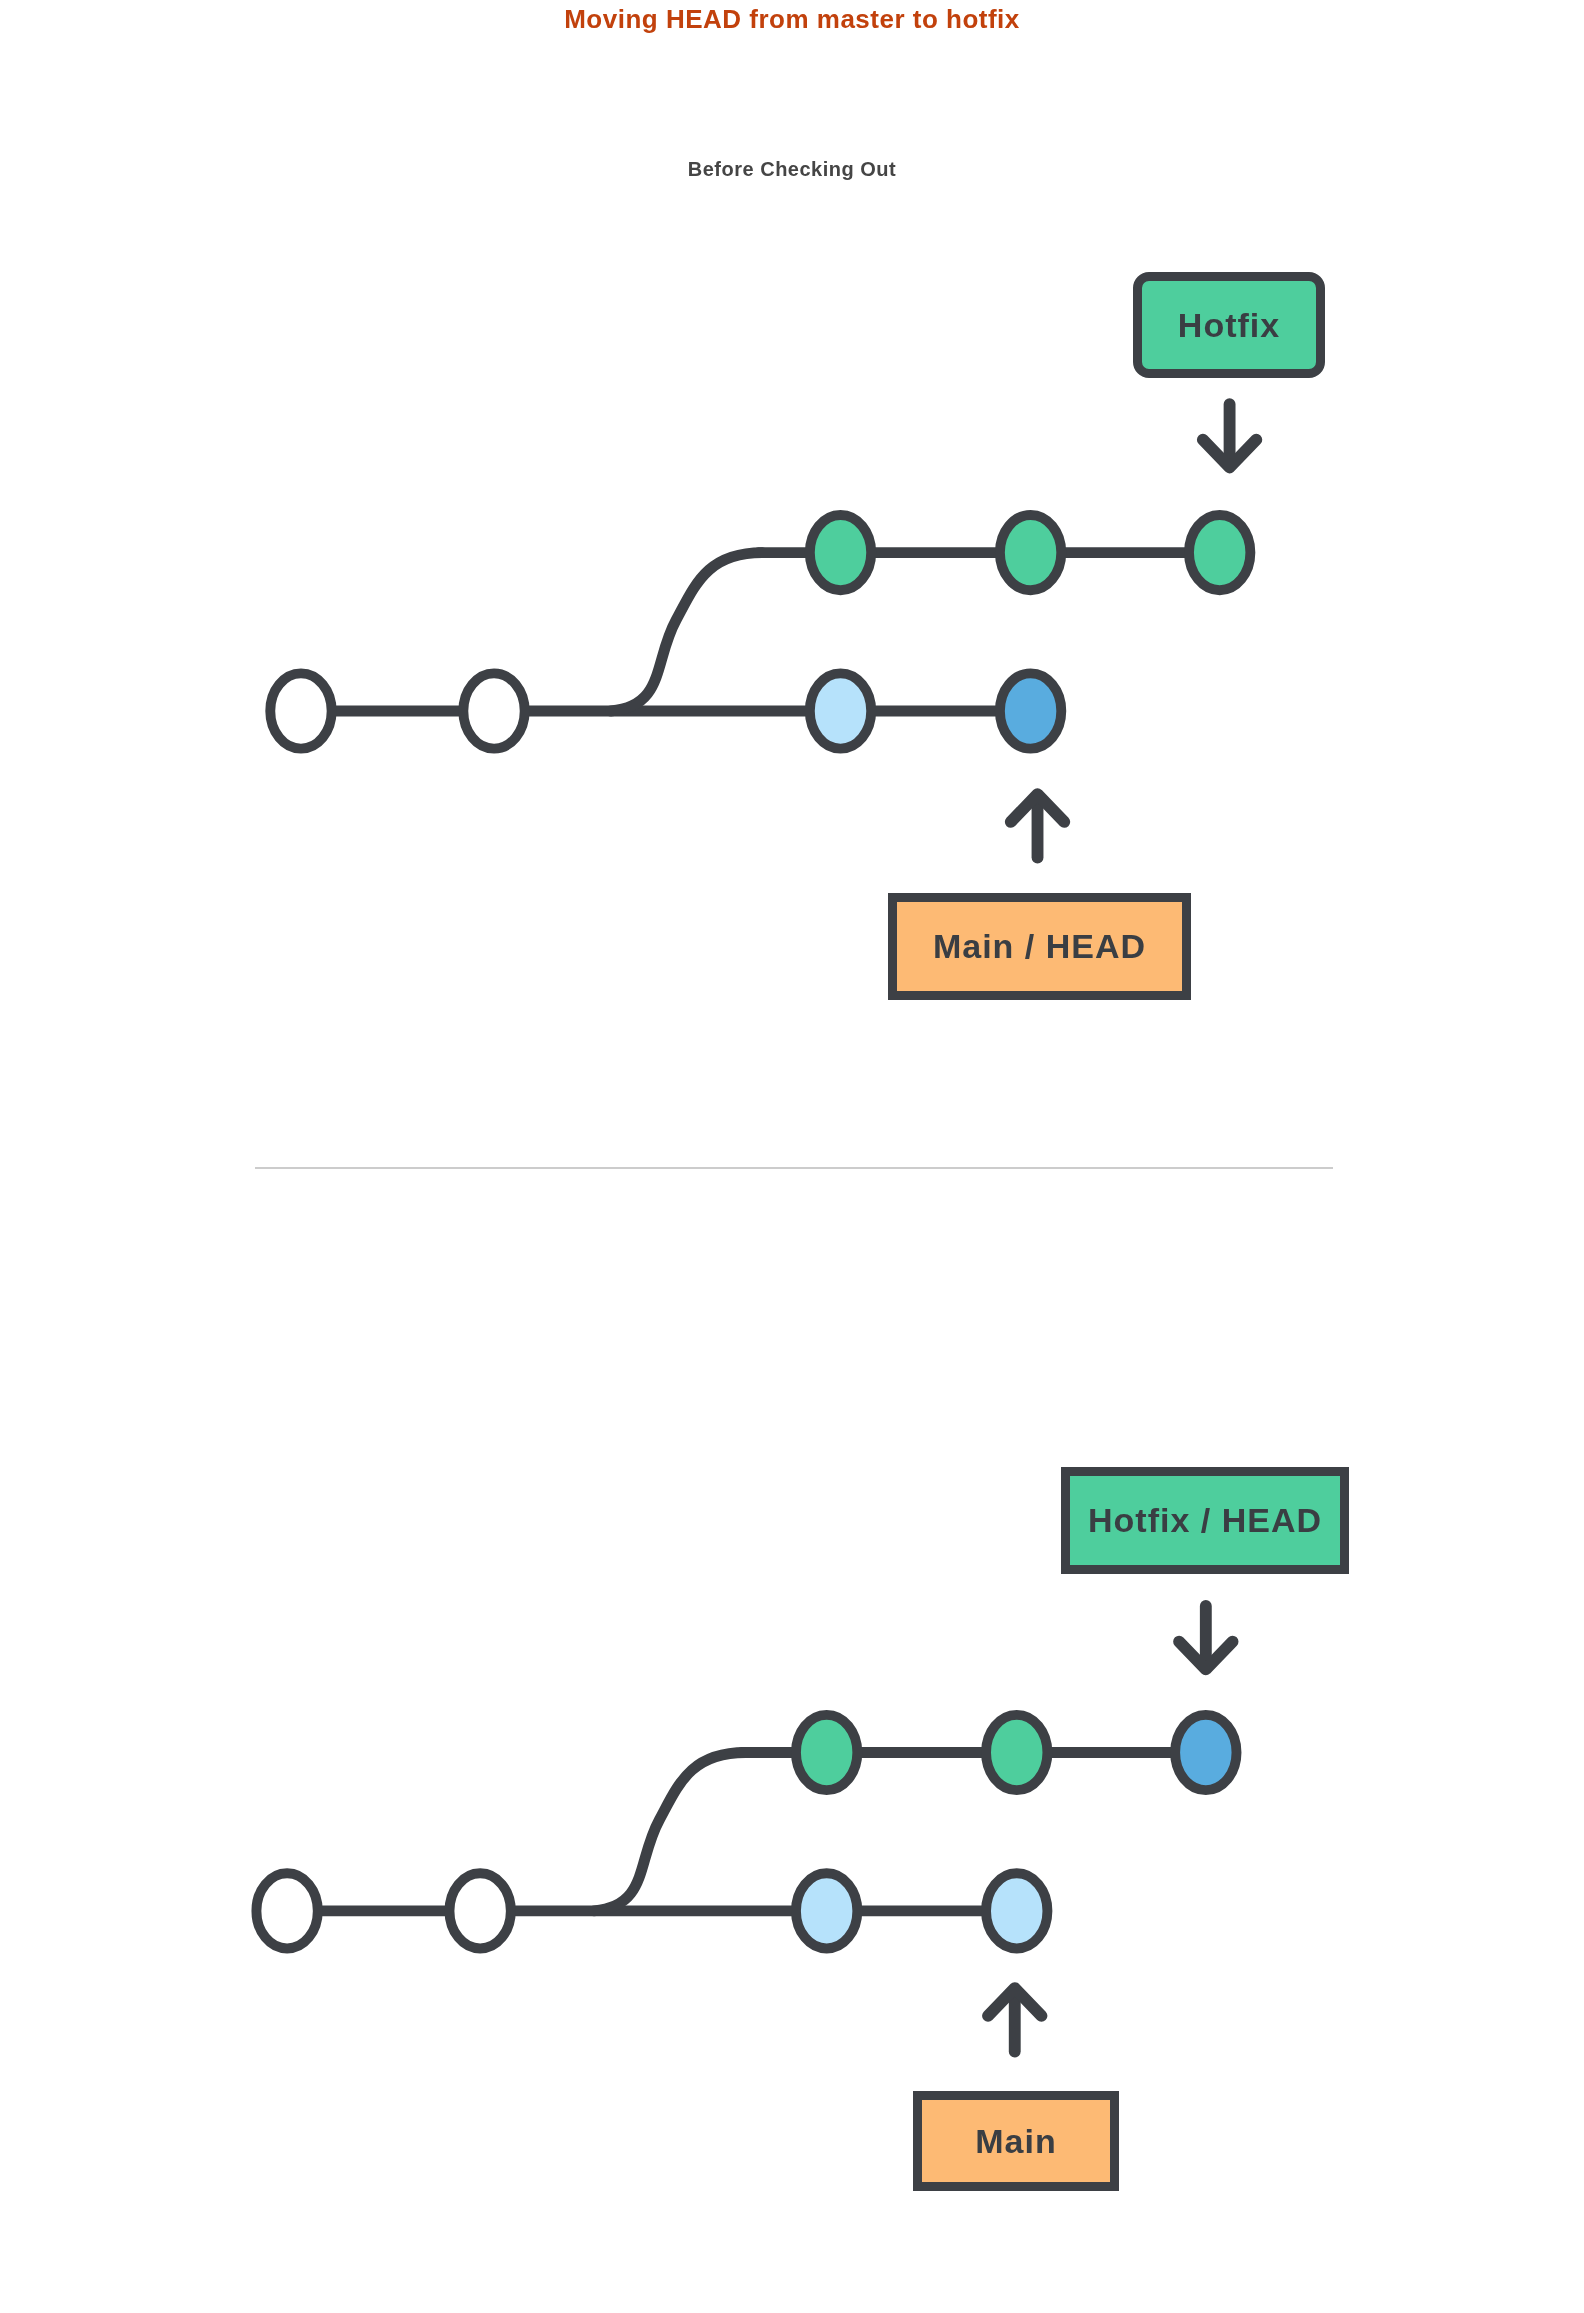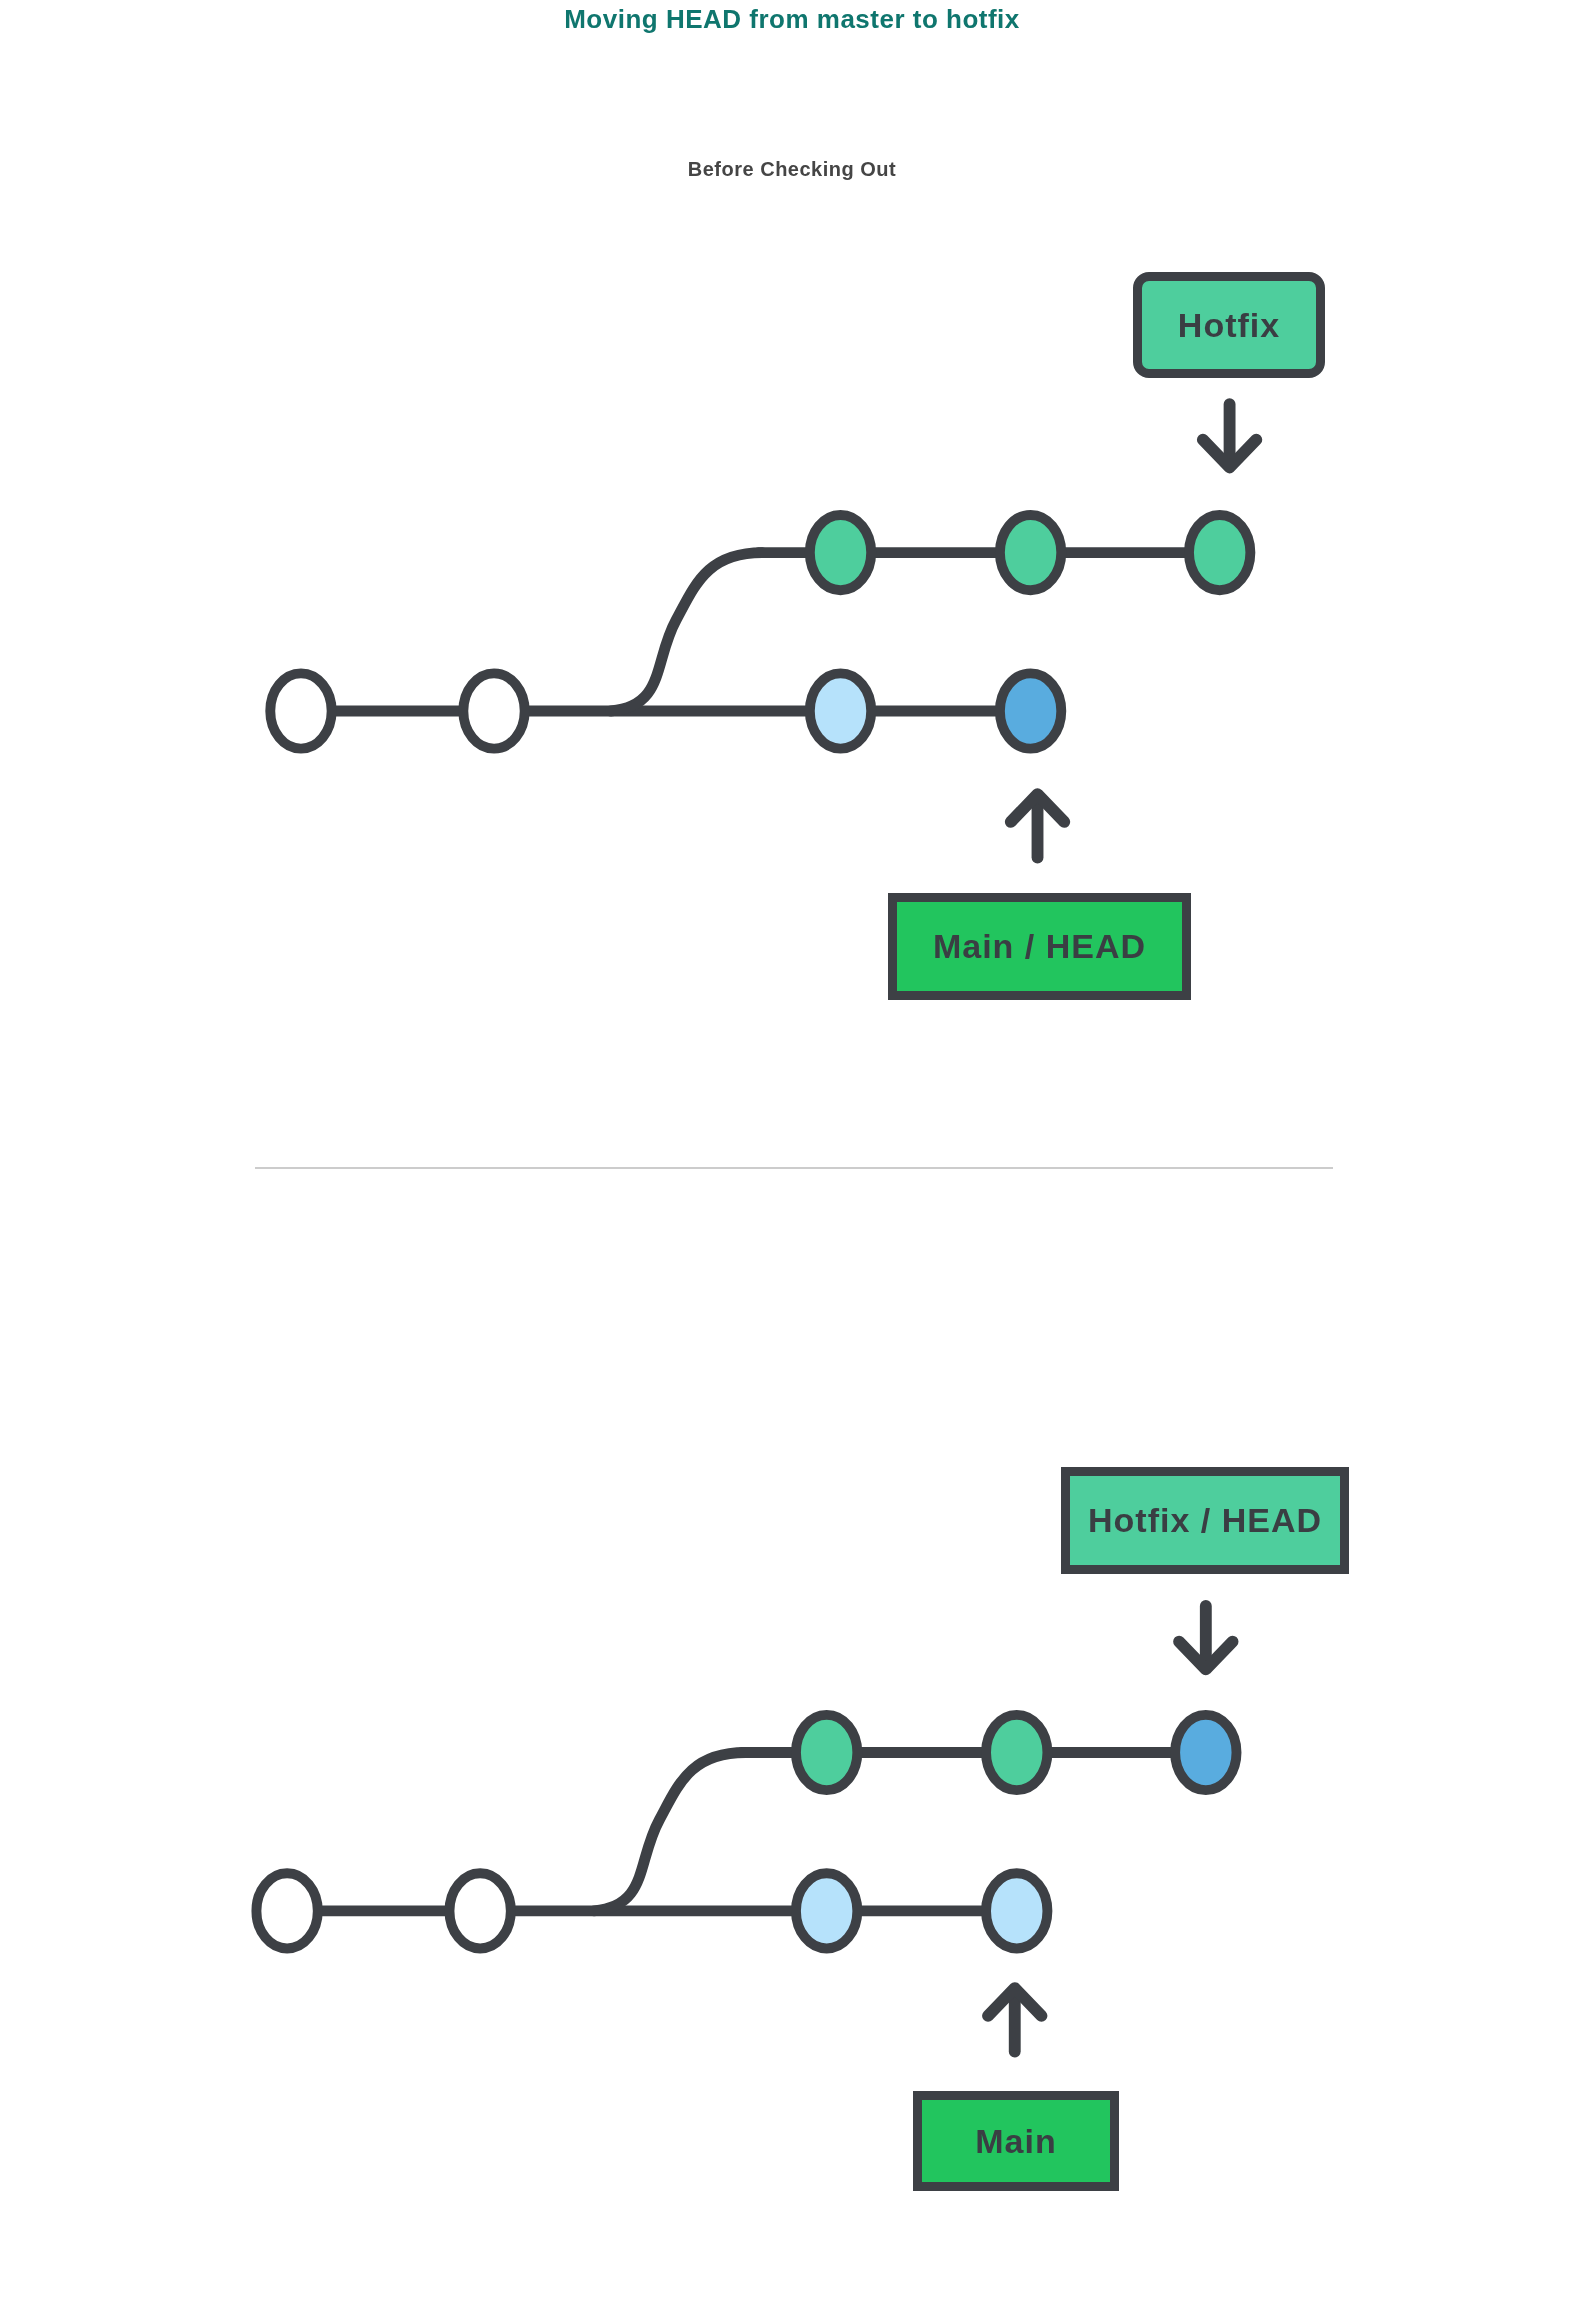--- a/index.html
+++ b/index.html
@@ -1,36 +1,36 @@
 <!DOCTYPE html>
 <html><head>
 <meta charset="utf-8">
 <style>
   html,body{margin:0;padding:0;background:#ffffff;}
   body{width:1584px;height:2314px;position:relative;font-family:"Liberation Sans",sans-serif;}
   .page{position:absolute;inset:0;overflow:hidden;}
 
   .title{position:absolute;top:4px;left:0;width:1584px;text-align:center;
-         font-size:26px;font-weight:bold;letter-spacing:0.5px;color:#0f766e;}
+         font-size:26px;font-weight:bold;letter-spacing:0.5px;color:#c2410c;}
 
   .heading{position:absolute;left:0;width:1584px;text-align:center;
            font-size:20px;font-weight:bold;letter-spacing:0.5px;color:#454545;}
   .heading.before{top:158px;}
   .heading.after{top:1355px;}
 
   svg.graph-layer{position:absolute;left:0;top:0;width:1584px;height:2314px;}
   .edge{fill:none;stroke:#3d4045;stroke-width:11;stroke-linecap:round;}
   .node{stroke:#3d4045;stroke-width:10;}
   .arrow{fill:none;stroke:#3d4045;stroke-width:12;stroke-linecap:round;stroke-linejoin:round;}
 
   .label-box{position:absolute;box-sizing:border-box;border:9px solid #3d4045;
              display:flex;align-items:center;justify-content:center;
              font-size:34px;font-weight:600;letter-spacing:1px;color:#3a3e43;}
   .label-box.green{background:#4ece9d;}
-  .label-box.blue{background:#22c55e;}
+  .label-box.blue{background:#fdba74;}
   .box-hotfix-before{left:1133px;top:272px;width:192px;height:106px;border-radius:16px;}
   .box-main-head-before{left:888px;top:893px;width:303px;height:107px;}
   .box-hotfix-head-after{left:1061px;top:1467px;width:288px;height:107px;}
   .box-main-after{left:913px;top:2091px;width:206px;height:100px;}
 
   .divider{position:absolute;left:255px;top:1159px;width:1078px;height:2px;
            background:#cccccc;border:none;}
 </style>
 </head>
 <body>

